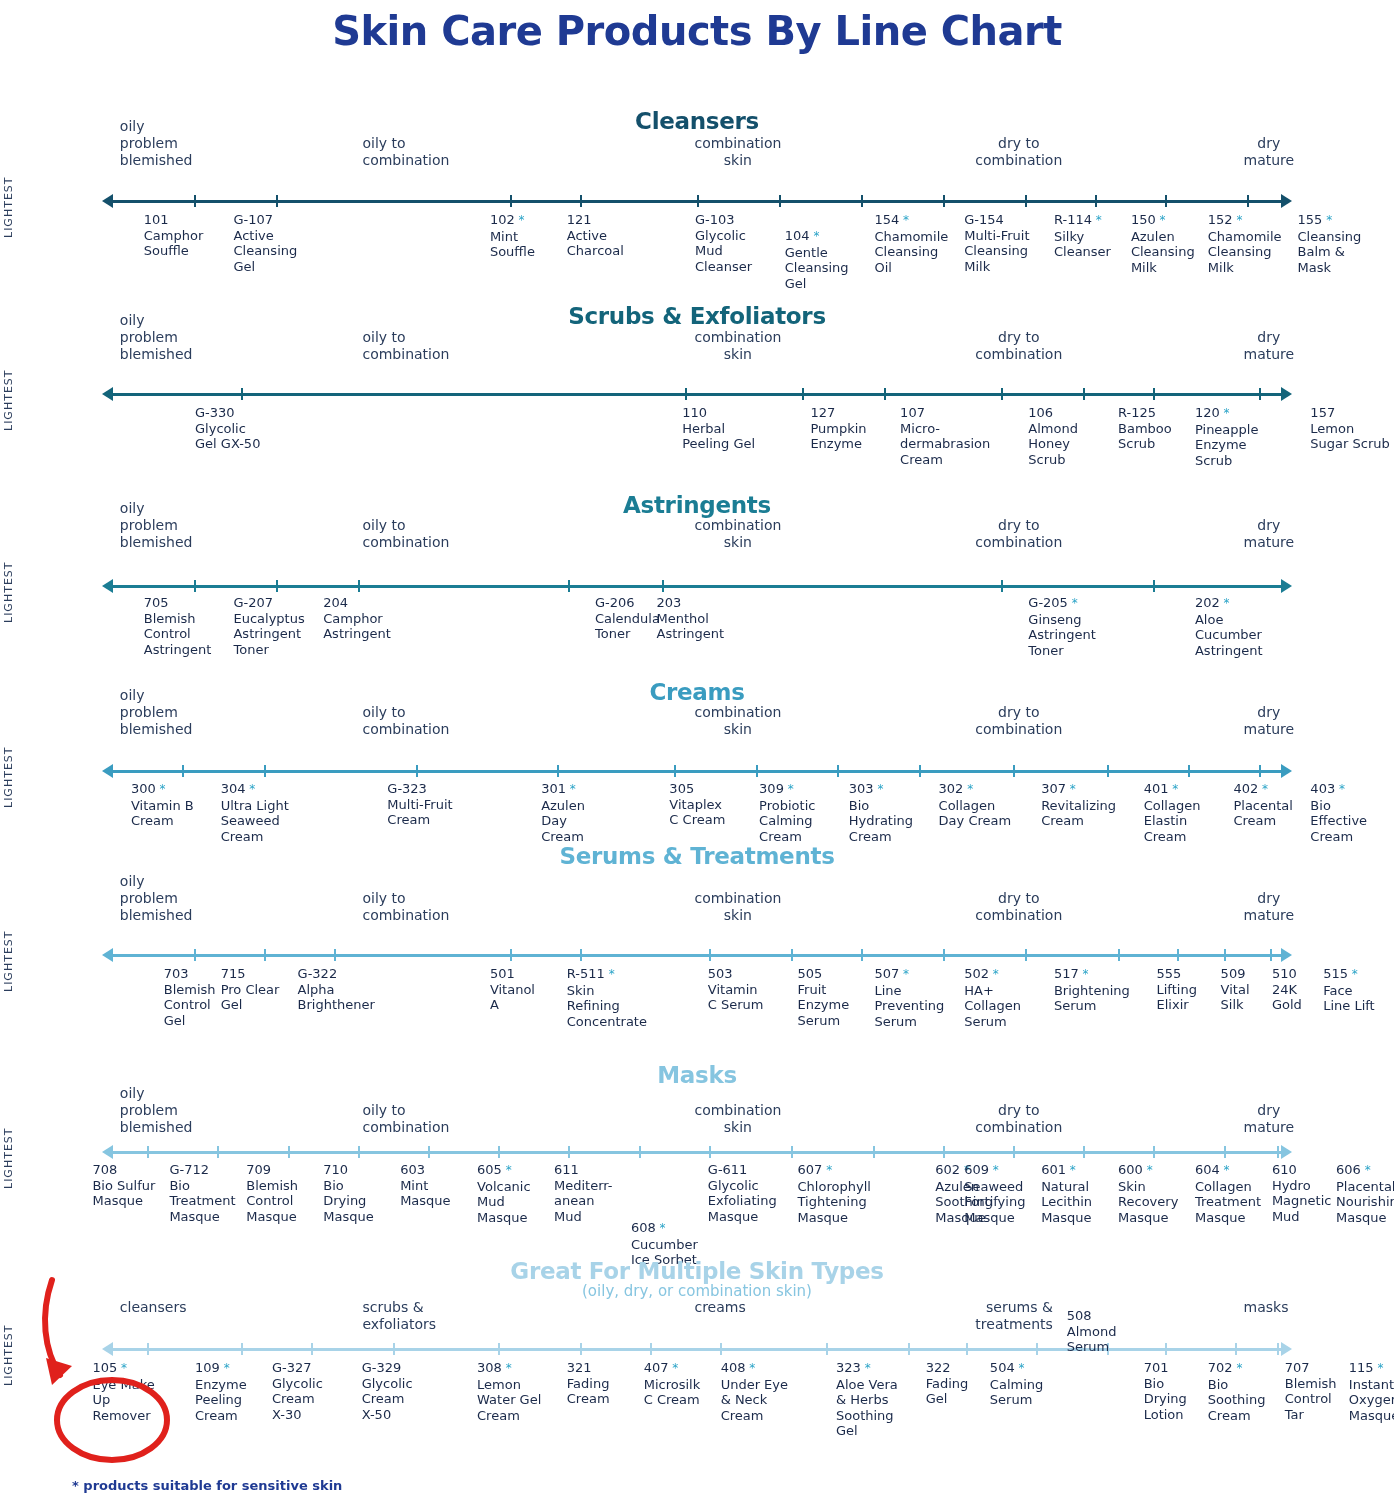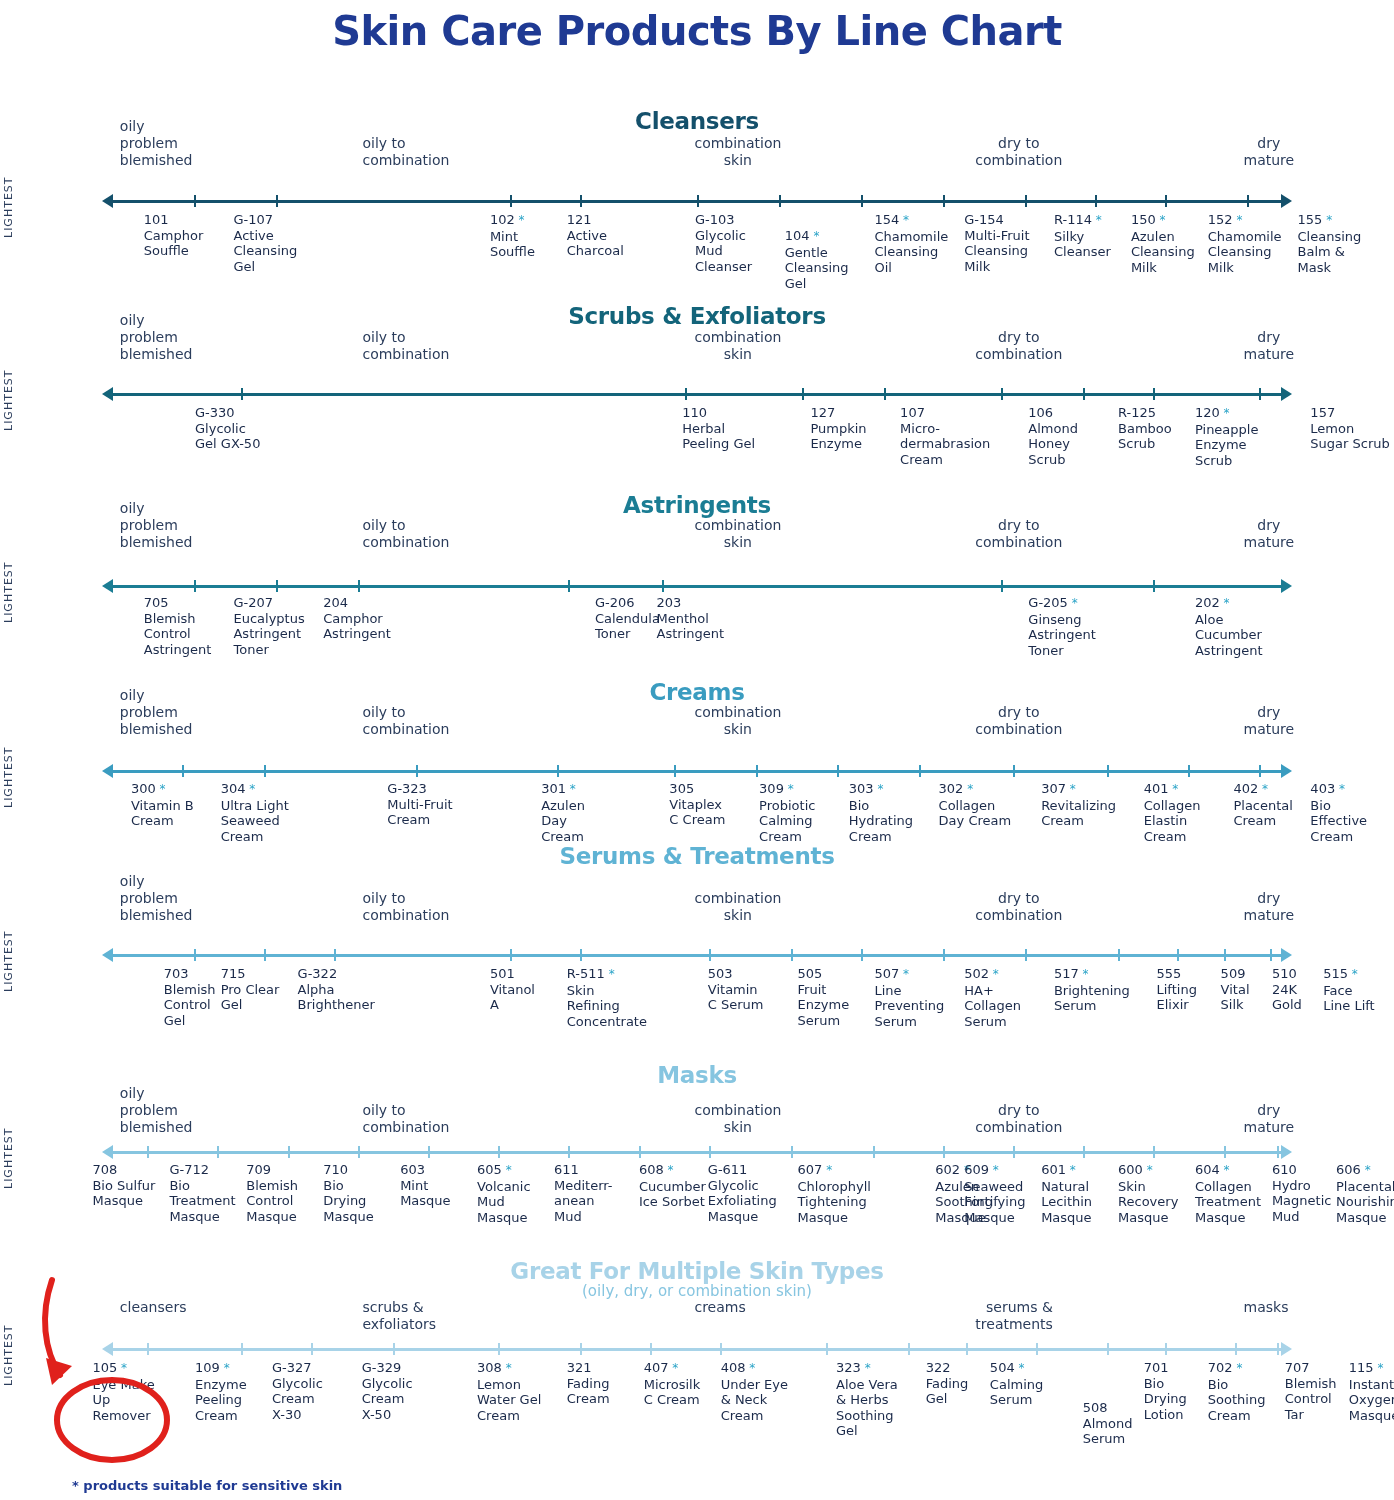--- a/index.html
+++ b/index.html
@@ -472,21 +472,21 @@
 Drying
 Masque</div></div>
       <div class="item" style="position: absolute; top: 1162px; left: 400.14px; max-width: 108px; pointer-events: auto;"><span class="code">603</span><div style="white-space: pre-line;">Mint
 Masque</div></div>
       <div class="item" style="position: absolute; top: 1162px; left: 477.06px; max-width: 108px; pointer-events: auto;"><span class="code">605</span><span class="star"> *</span><div style="white-space: pre-line;">Volcanic
 Mud
 Masque</div></div>
       <div class="item" style="position: absolute; top: 1162px; left: 553.98px; max-width: 108px; pointer-events: auto;"><span class="code">611</span><div style="white-space: pre-line;">Mediterr-
 anean
 Mud</div></div>
-      <div class="item" style="position: absolute; top: 1162px; left: 630.9px; max-width: 108px; pointer-events: auto; margin-left: 8px;"><span class="code">608</span><span class="star"> *</span><div style="white-space: pre-line;">Cucumber
+      <div class="item" style="position: absolute; top: 1220px; left: 630.9px; max-width: 108px; pointer-events: auto;"><span class="code">608</span><span class="star"> *</span><div style="white-space: pre-line;">Cucumber
 Ice Sorbet</div></div>
       <div class="item" style="position: absolute; top: 1162px; left: 707.82px; max-width: 108px; pointer-events: auto;"><span class="code">G-611</span><div style="white-space: pre-line;">Glycolic
 Exfoliating
 Masque</div></div>
       <div class="item" style="position: absolute; top: 1162px; left: 797.56px; max-width: 108px; pointer-events: auto;"><span class="code">607</span><span class="star"> *</span><div style="white-space: pre-line;">Chlorophyll
 Tightening
 Masque</div></div>
       <div class="item" style="position: absolute; top: 1162px; left: 887.3px; max-width: 108px; pointer-events: auto; margin-left: 48px;"><span class="code">602</span><span class="star"> *</span><div style="white-space: pre-line;">Azulen
 Soothing
 Masque</div></div>
@@ -564,21 +564,21 @@
 &amp; Neck
 Cream</div></div>
       <div class="item" style="position: absolute; top: 1360px; left: 836.02px; max-width: 108px; pointer-events: auto;"><span class="code">323</span><span class="star"> *</span><div style="white-space: pre-line;">Aloe Vera
 &amp; Herbs
 Soothing
 Gel</div></div>
       <div class="item" style="position: absolute; top: 1360px; left: 925.76px; max-width: 108px; pointer-events: auto;"><span class="code">322</span><div style="white-space: pre-line;">Fading
 Gel</div></div>
       <div class="item" style="position: absolute; top: 1360px; left: 989.86px; max-width: 108px; pointer-events: auto;"><span class="code">504</span><span class="star"> *</span><div style="white-space: pre-line;">Calming
 Serum</div></div>
-      <div class="item" style="position: absolute; top: 1400px; left: 1066.78px; max-width: 108px; pointer-events: auto; margin-left: 16px;"><span class="code">508</span><div style="white-space: pre-line;">Almond
+      <div class="item" style="position: absolute; top: 1308px; left: 1066.78px; max-width: 108px; pointer-events: auto;"><span class="code">508</span><div style="white-space: pre-line;">Almond
 Serum</div></div>
       <div class="item" style="position: absolute; top: 1360px; left: 1143.7px; max-width: 108px; pointer-events: auto;"><span class="code">701</span><div style="white-space: pre-line;">Bio
 Drying
 Lotion</div></div>
       <div class="item" style="position: absolute; top: 1360px; left: 1207.8px; max-width: 108px; pointer-events: auto;"><span class="code">702</span><span class="star"> *</span><div style="white-space: pre-line;">Bio
 Soothing
 Cream</div></div>
       <div class="item" style="position: absolute; top: 1360px; left: 1284.72px; max-width: 108px; pointer-events: auto;"><span class="code">707</span><div style="white-space: pre-line;">Blemish
 Control
 Tar</div></div>

